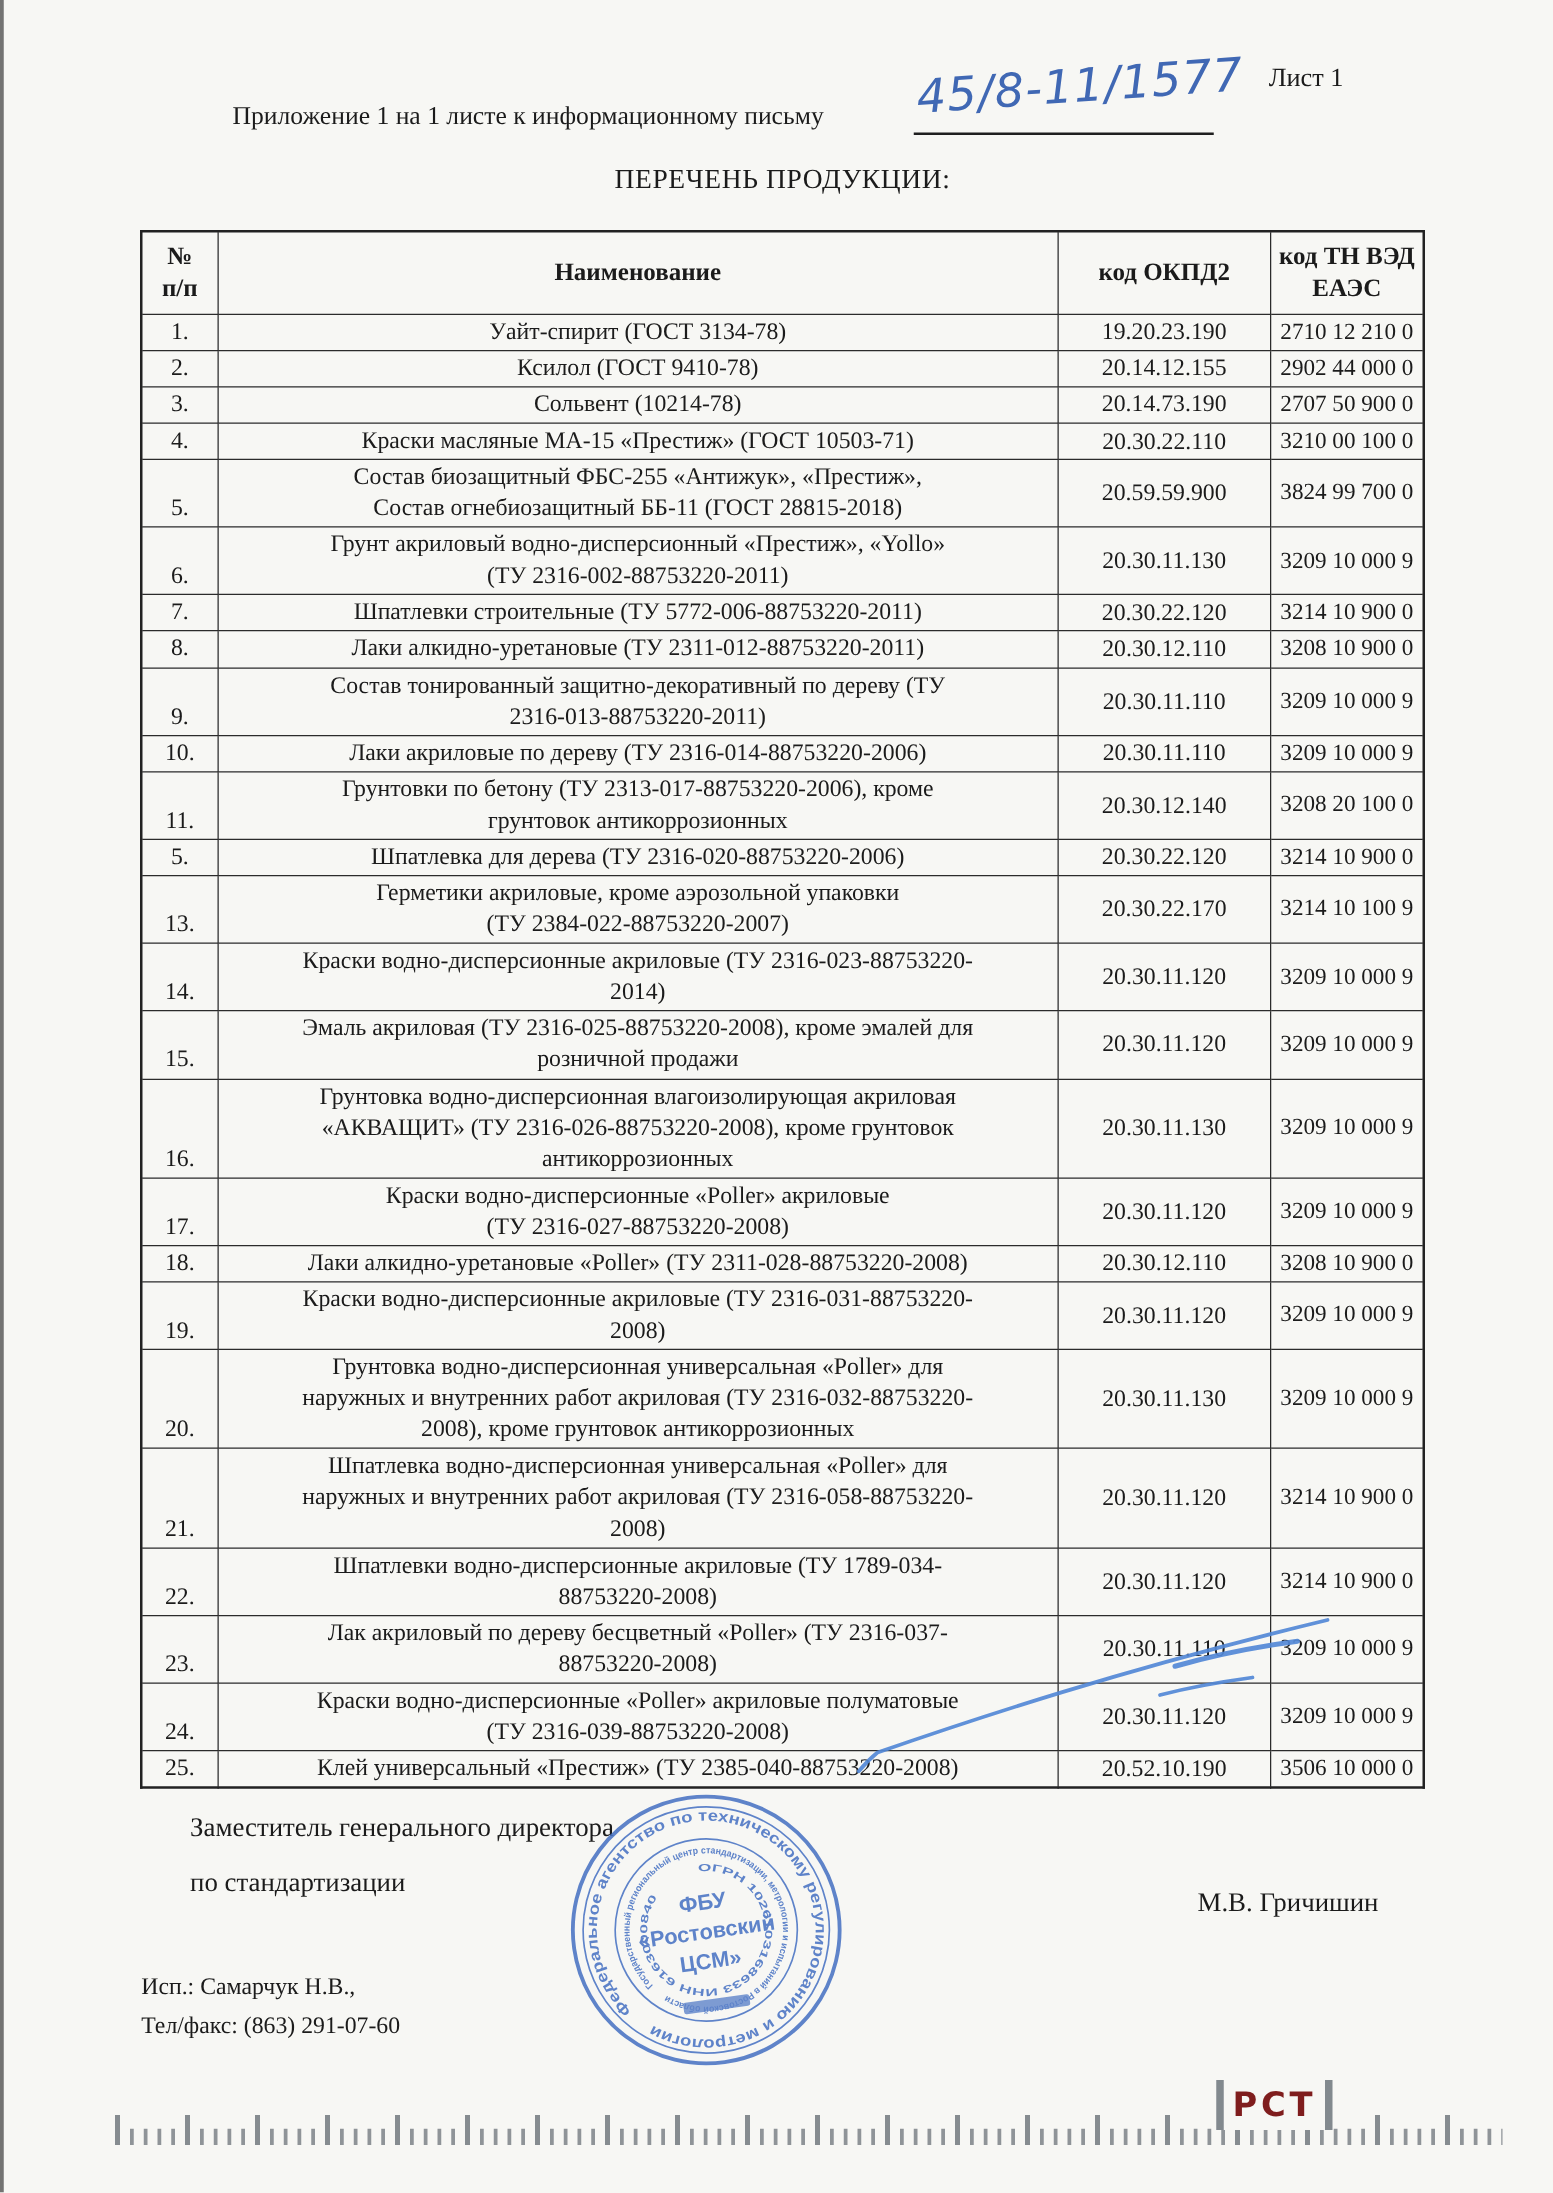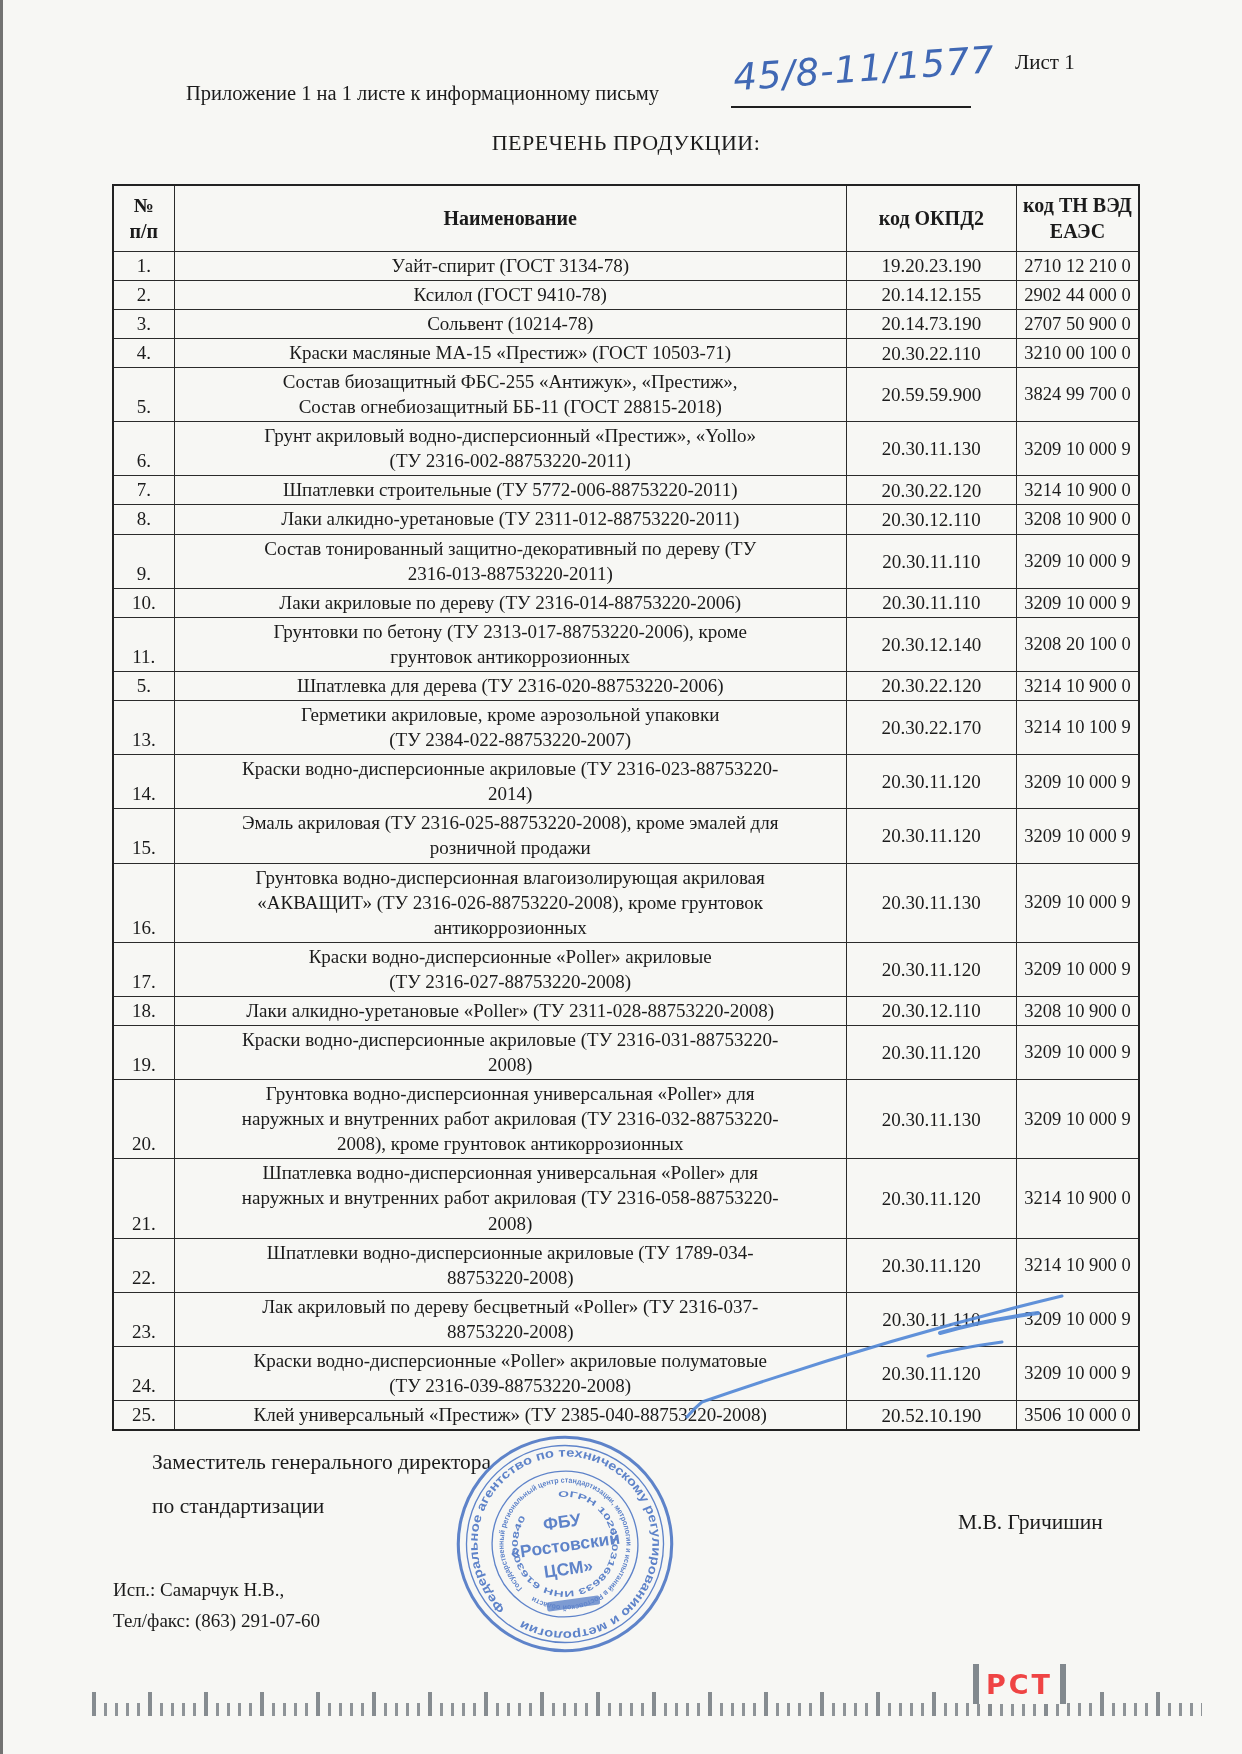--- a/index.html
+++ b/index.html
@@ -68,21 +68,21 @@
     position:absolute;left:92px;top:1690px;width:1110px;height:26px;
     display:flex;align-items:flex-end;gap:8px;overflow:hidden;
   }
   .tick{width:3px;height:13px;background:var(--ruler-grey);flex:0 0 auto;}
   .tick.tall{width:4px;height:24px;background:#868c90;}
   .pct-mark{
     position:absolute;left:973px;top:1664px;height:40px;
     display:flex;align-items:center;padding:0 7px;
     border-left:6px solid #82898e;border-right:6px solid #82898e;
     font-family:"DejaVu Sans",sans-serif;font-weight:bold;
-    font-size:27px;letter-spacing:3px;color:#ef4444;background:var(--paper);
+    font-size:27px;letter-spacing:3px;color:#7f1d1d;background:var(--paper);
   }
 </style>
 </head>
 <body>
 
 <div id="page">
 
   <div class="edge-line"></div>
 
   <div class="sheet-label">Лист 1</div>

